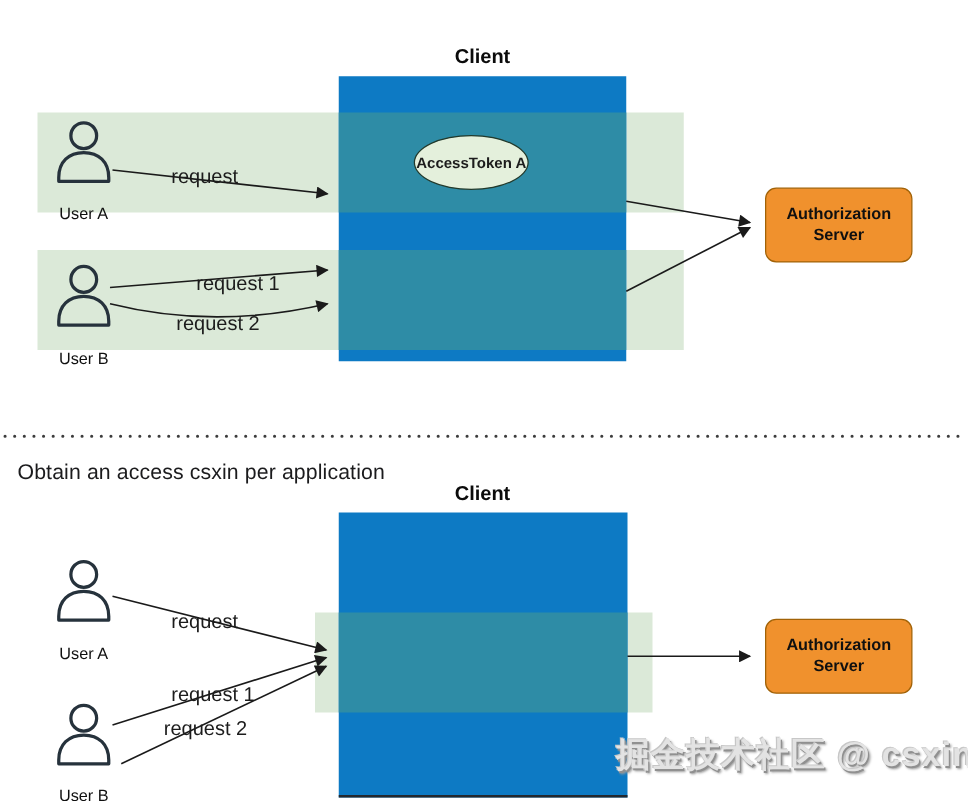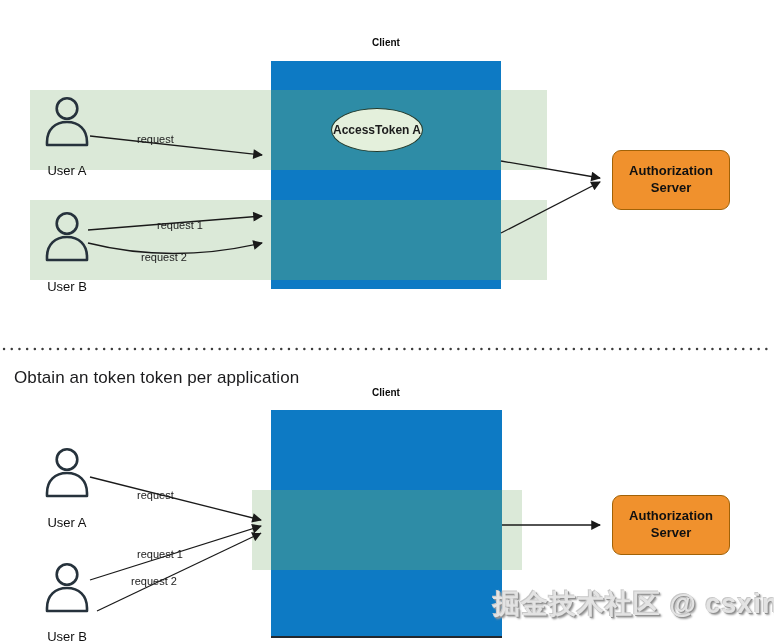--- a/index.html
+++ b/index.html
@@ -18,21 +18,21 @@
     position: absolute;
     font-size: 17px;
     color: #1b1b1d;
     letter-spacing: 0.1px;
   }
 
   .client-label {
     position: absolute;
     width: 100px;
     text-align: center;
-    font-size: 10px;
+    font-size: 16px;
     font-weight: bold;
     color: #0b0b0b;
   }
 
   .client-rect { position: absolute; background: #0d7ac4; }
   .band       { position: absolute; background: #dbe9d8; }
   .teal       { position: absolute; background: #2e8ca6; }
 
   .ellipse {
     position: absolute;
@@ -79,21 +79,21 @@
     width: 50px;
     text-align: center;
     font-size: 13px;
     color: #101010;
     z-index: 6;
     margin-top: 16px;
   }
 
   .req-label {
     position: absolute;
-    font-size: 11px;
+    font-size: 16px;
     color: #1c1c1c;
     z-index: 7;
     white-space: nowrap;
   }
 
   #arrow-layer {
     position: absolute;
     left: 0; top: 0;
     width: 774px;
     height: 641px;
@@ -157,21 +157,21 @@
   <div class="user-label" style="left:42px; top:263px;">User B</div>
 
   <div class="req-label" style="left:137px; top:133px;">request</div>
   <div class="req-label" style="left:157px; top:219px;">request 1</div>
   <div class="req-label" style="left:141px; top:251px;">request 2</div>
 
   <div class="auth-box" style="left:612px; top:150px;">
     <span>Authorization Server</span>
   </div>
 
-  <div class="section-title" style="left:14px; top:368px;">Obtain an token token per application</div>
+  <div class="section-title" style="left:14px; top:368px;">Obtain an access csxin per application</div>
 
   <div class="client-label" style="left:336px; top:387px;">Client</div>
 
   <div class="band" style="left:252px; top:490px; width:19px; height:80px;"></div>
   <div class="band" style="left:502px; top:490px; width:20px; height:80px;"></div>
 
   <div class="client-rect" style="left:271px; top:410px; width:231px; height:228px;"></div>
   <div class="rect2-bottom-edge"></div>
   <div class="teal" style="left:271px; top:490px; width:231px; height:80px;"></div>
 

